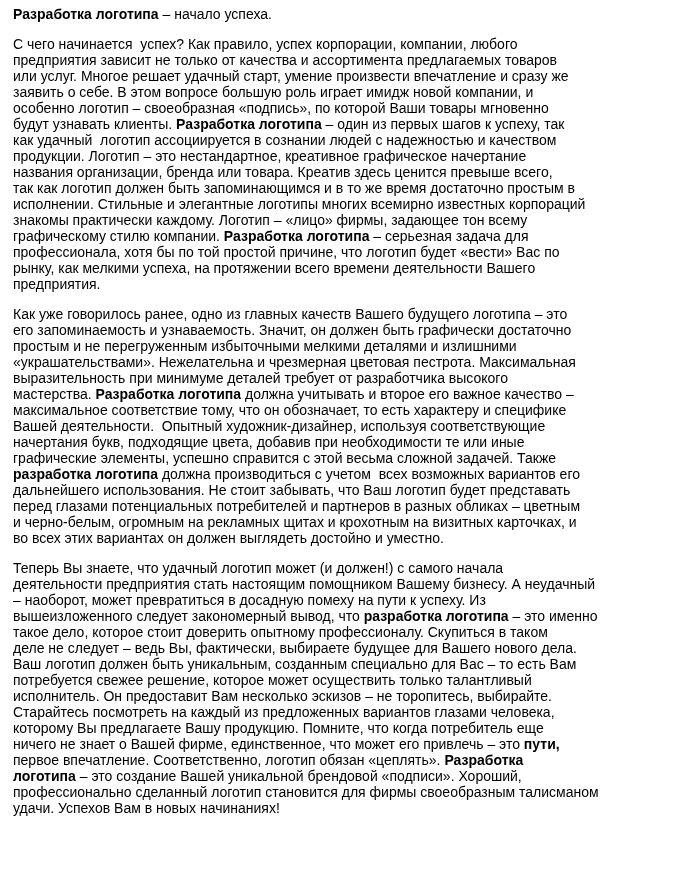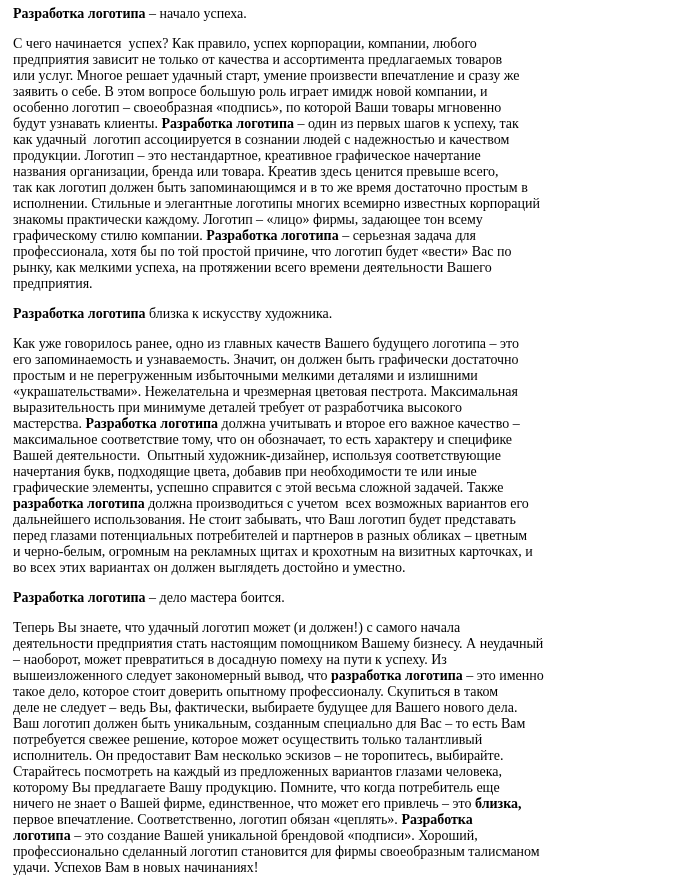--- a/index.html
+++ b/index.html
@@ -6,21 +6,21 @@
     margin: 0;
     padding: 0;
     background: #ffffff;
   }
   .doc {
     box-sizing: border-box;
     width: 693px;
     height: 889px;
     padding: 6px 0 0 13px;
     overflow: hidden;
-    font-family: Liberation Serif, serif;
+    font-family: Liberation Sans, sans-serif;
     font-size: 14px;
     line-height: 16px;
     color: #000000;
     white-space: pre-wrap;
   }
   .doc p {
     margin: 0 0 14px 0;
     padding: 0;
   }
   .doc b {
@@ -38,42 +38,42 @@
 будут узнавать клиенты. </span><b>Разработка логотипа</b><span> – один из первых шагов к успеху, так
 как удачный  логотип ассоциируется в сознании людей с надежностью и качеством
 продукции. Логотип – это нестандартное, креативное графическое начертание
 названия организации, бренда или товара. Креатив здесь ценится превыше всего,
 так как логотип должен быть запоминающимся и в то же время достаточно простым в
 исполнении. Стильные и элегантные логотипы многих всемирно известных корпораций
 знакомы практически каждому. Логотип – «лицо» фирмы, задающее тон всему
 графическому стилю компании. </span><b>Разработка логотипа</b><span> – серьезная задача для
 профессионала, хотя бы по той простой причине, что логотип будет «вести» Вас по
 рынку, как мелкими успеха, на протяжении всего времени деятельности Вашего
-предприятия.</span></p><p><b>Разработка логотипа</b><span> близка к искусству художника.</span></p><p><span>Как уже говорилось ранее, одно из главных качеств Вашего будущего логотипа – это
+предприятия.</span></p><p><span>Как уже говорилось ранее, одно из главных качеств Вашего будущего логотипа – это
 его запоминаемость и узнаваемость. Значит, он должен быть графически достаточно
 простым и не перегруженным избыточными мелкими деталями и излишними
 «украшательствами». Нежелательна и чрезмерная цветовая пестрота. Максимальная
 выразительность при минимуме деталей требует от разработчика высокого
 мастерства. </span><b>Разработка логотипа</b><span> должна учитывать и второе его важное качество –
 максимальное соответствие тому, что он обозначает, то есть характеру и специфике
 Вашей деятельности.  Опытный художник-дизайнер, используя соответствующие
 начертания букв, подходящие цвета, добавив при необходимости те или иные
 графические элементы, успешно справится с этой весьма сложной задачей. Также
 </span><b>разработка логотипа</b><span> должна производиться с учетом  всех возможных вариантов его
 дальнейшего использования. Не стоит забывать, что Ваш логотип будет представать
 перед глазами потенциальных потребителей и партнеров в разных обликах – цветным
 и черно-белым, огромным на рекламных щитах и крохотным на визитных карточках, и
-во всех этих вариантах он должен выглядеть достойно и уместно.</span></p><p><b>Разработка логотипа</b><span> – дело мастера боится.</span></p><p><span>Теперь Вы знаете, что удачный логотип может (и должен!) с самого начала
+во всех этих вариантах он должен выглядеть достойно и уместно.</span></p><p><span>Теперь Вы знаете, что удачный логотип может (и должен!) с самого начала
 деятельности предприятия стать настоящим помощником Вашему бизнесу. А неудачный
 – наоборот, может превратиться в досадную помеху на пути к успеху. Из
 вышеизложенного следует закономерный вывод, что </span><b>разработка логотипа</b><span> – это именно
 такое дело, которое стоит доверить опытному профессионалу. Скупиться в таком
 деле не следует – ведь Вы, фактически, выбираете будущее для Вашего нового дела.
 Ваш логотип должен быть уникальным, созданным специально для Вас – то есть Вам
 потребуется свежее решение, которое может осуществить только талантливый
 исполнитель. Он предоставит Вам несколько эскизов – не торопитесь, выбирайте.
 Старайтесь посмотреть на каждый из предложенных вариантов глазами человека,
 которому Вы предлагаете Вашу продукцию. Помните, что когда потребитель еще
-ничего не знает о Вашей фирме, единственное, что может его привлечь – это </span><b>близка,</b><span>
+ничего не знает о Вашей фирме, единственное, что может его привлечь – это </span><b>пути,</b><span>
 первое впечатление. Соответственно, логотип обязан «цеплять». </span><b>Разработка
 логотипа</b><span> – это создание Вашей уникальной брендовой «подписи». Хороший,
 профессионально сделанный логотип становится для фирмы своеобразным талисманом
 удачи. Успехов Вам в новых начинаниях!</span></p></div>
 
 </body></html>

